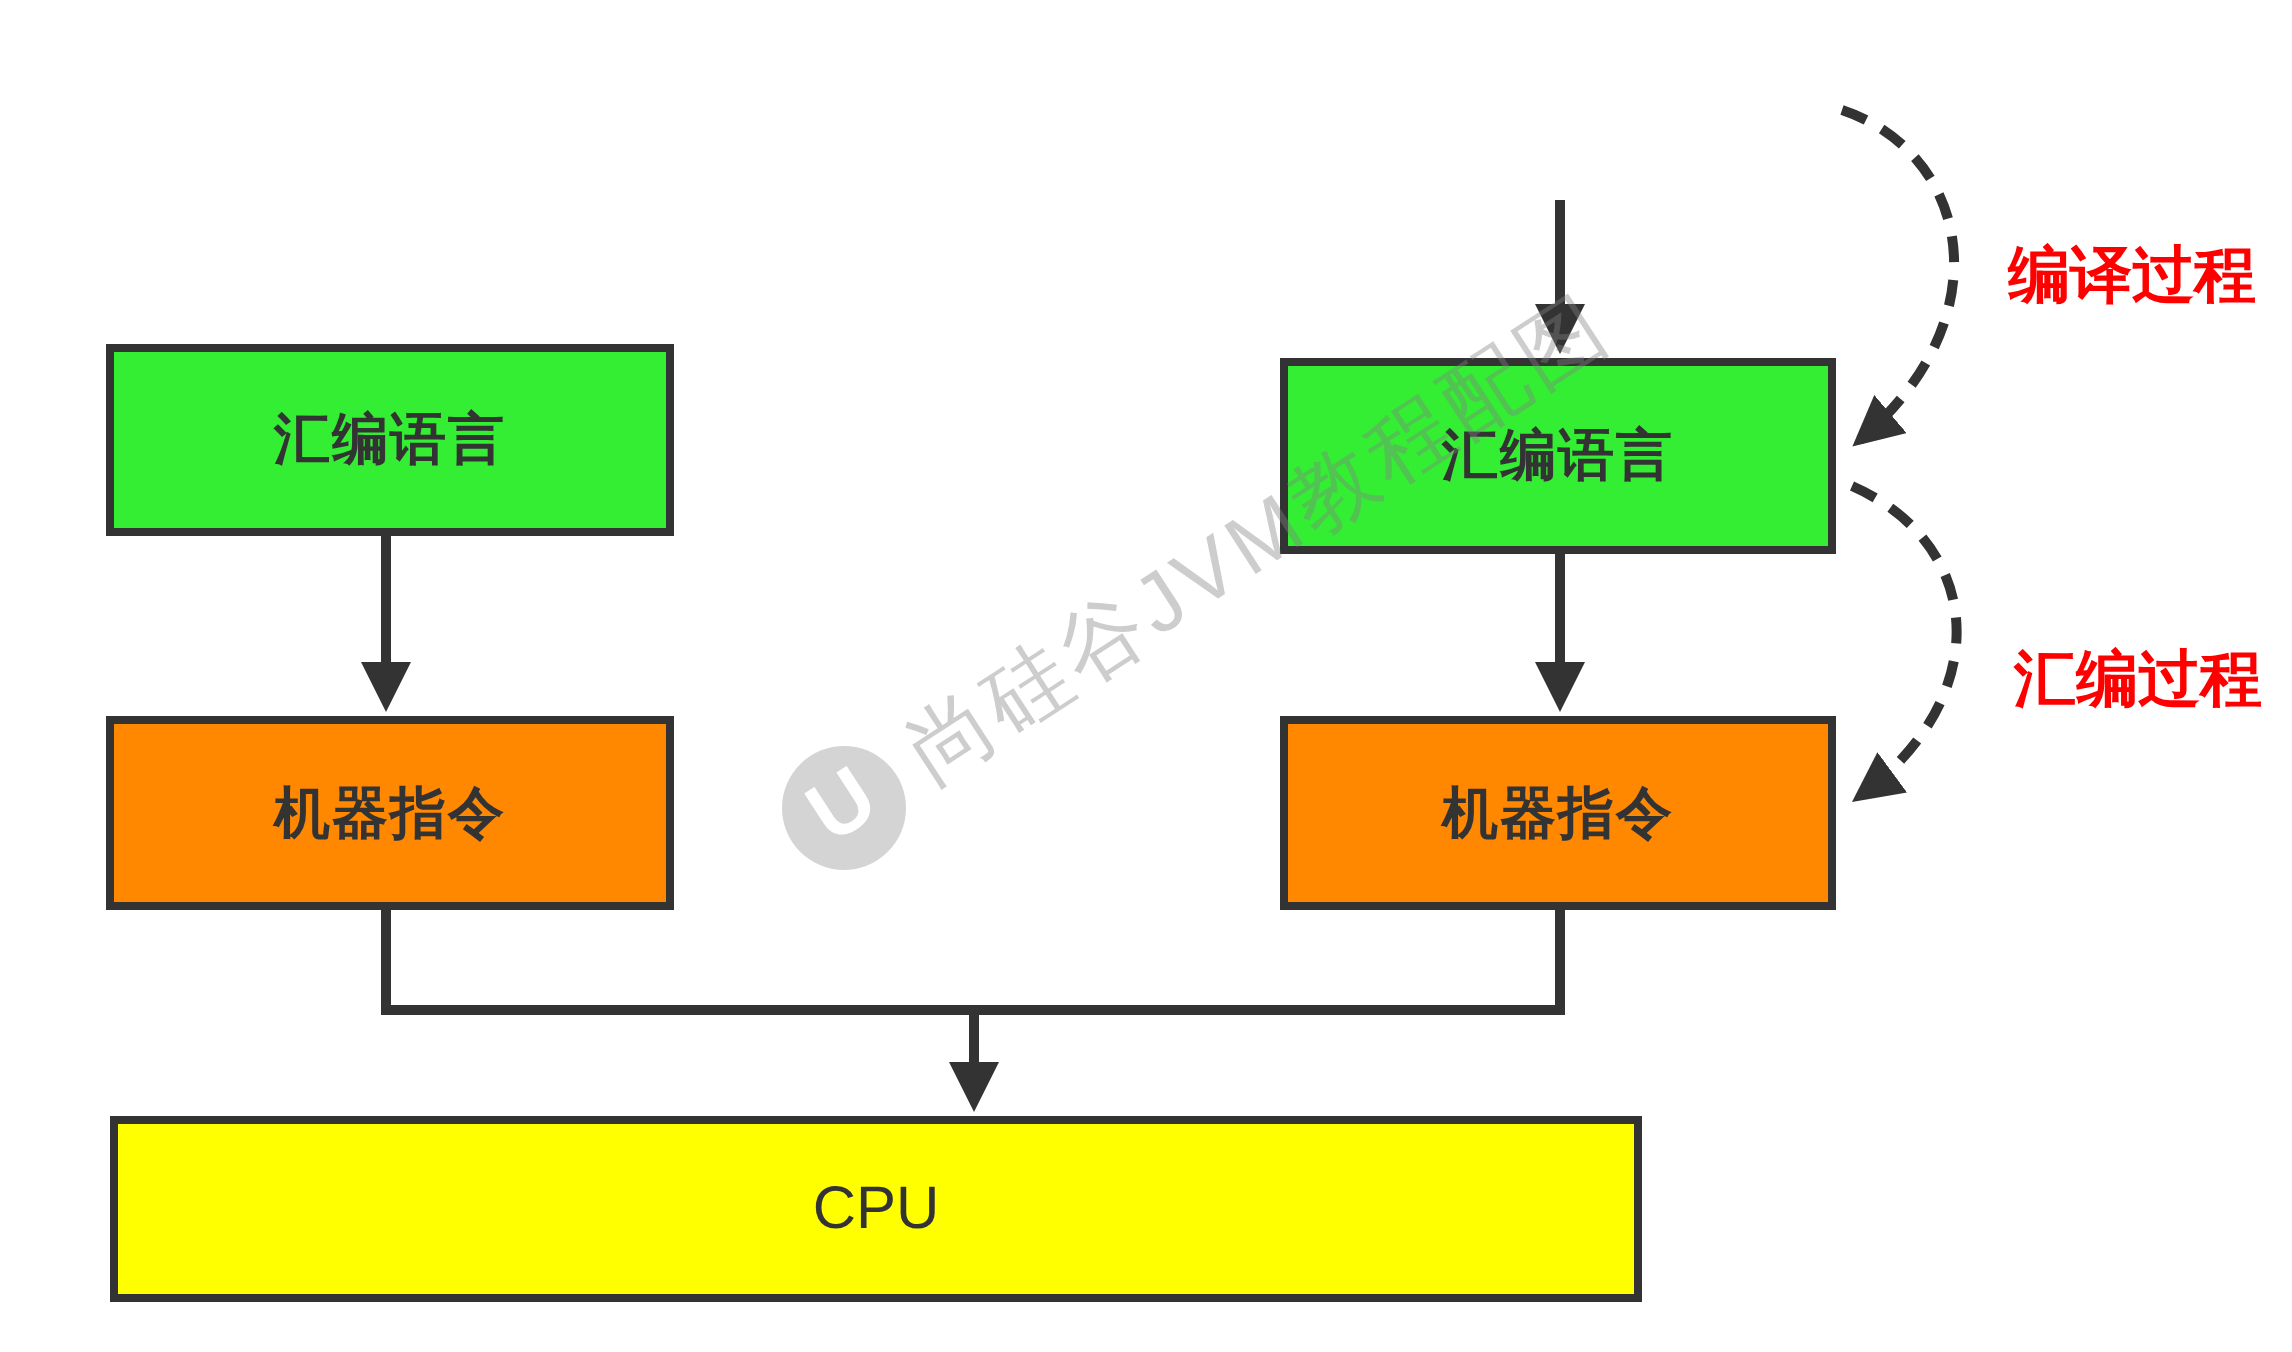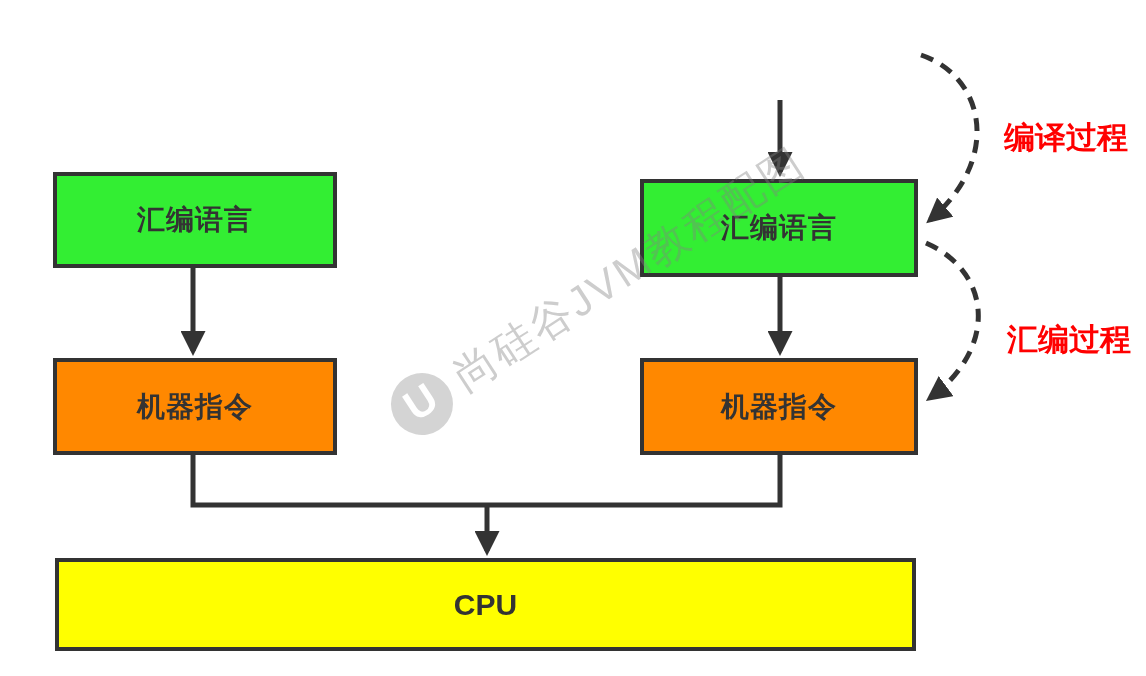--- a/index.html
+++ b/index.html
@@ -39,23 +39,23 @@
     font-size: 28px;
     letter-spacing: 1px;
     color: var(--labeltext);
   }
   .node-asm-left    { left: 53px;  top: 172px; width: 284px; height: 96px; background: var(--green); }
   .node-machine-left{ left: 53px;  top: 358px; width: 284px; height: 97px; background: var(--orange); }
   .node-high-level  { left: 640px; top: 6px;   width: 278px; height: 96px; background: var(--blue); }
   .node-asm-right   { left: 640px; top: 179px; width: 278px; height: 98px; background: var(--green); }
   .node-machine-right{ left: 640px; top: 358px; width: 278px; height: 97px; background: var(--orange); }
   .node-cpu {
-    left: 55px; top: 558px; width: 861px; height: 93px;
+    left: 55px; top: 558px; width: 766px; height: 93px;
     background: var(--yellow);
-    font-weight: bold;
+    font-weight: normal;
     font-size: 30px;
     letter-spacing: 0;
   }
   .red-label {
     position: absolute;
     width: 140px;
     text-align: center;
     font-weight: bold;
     font-size: 31px;
     color: var(--red);

